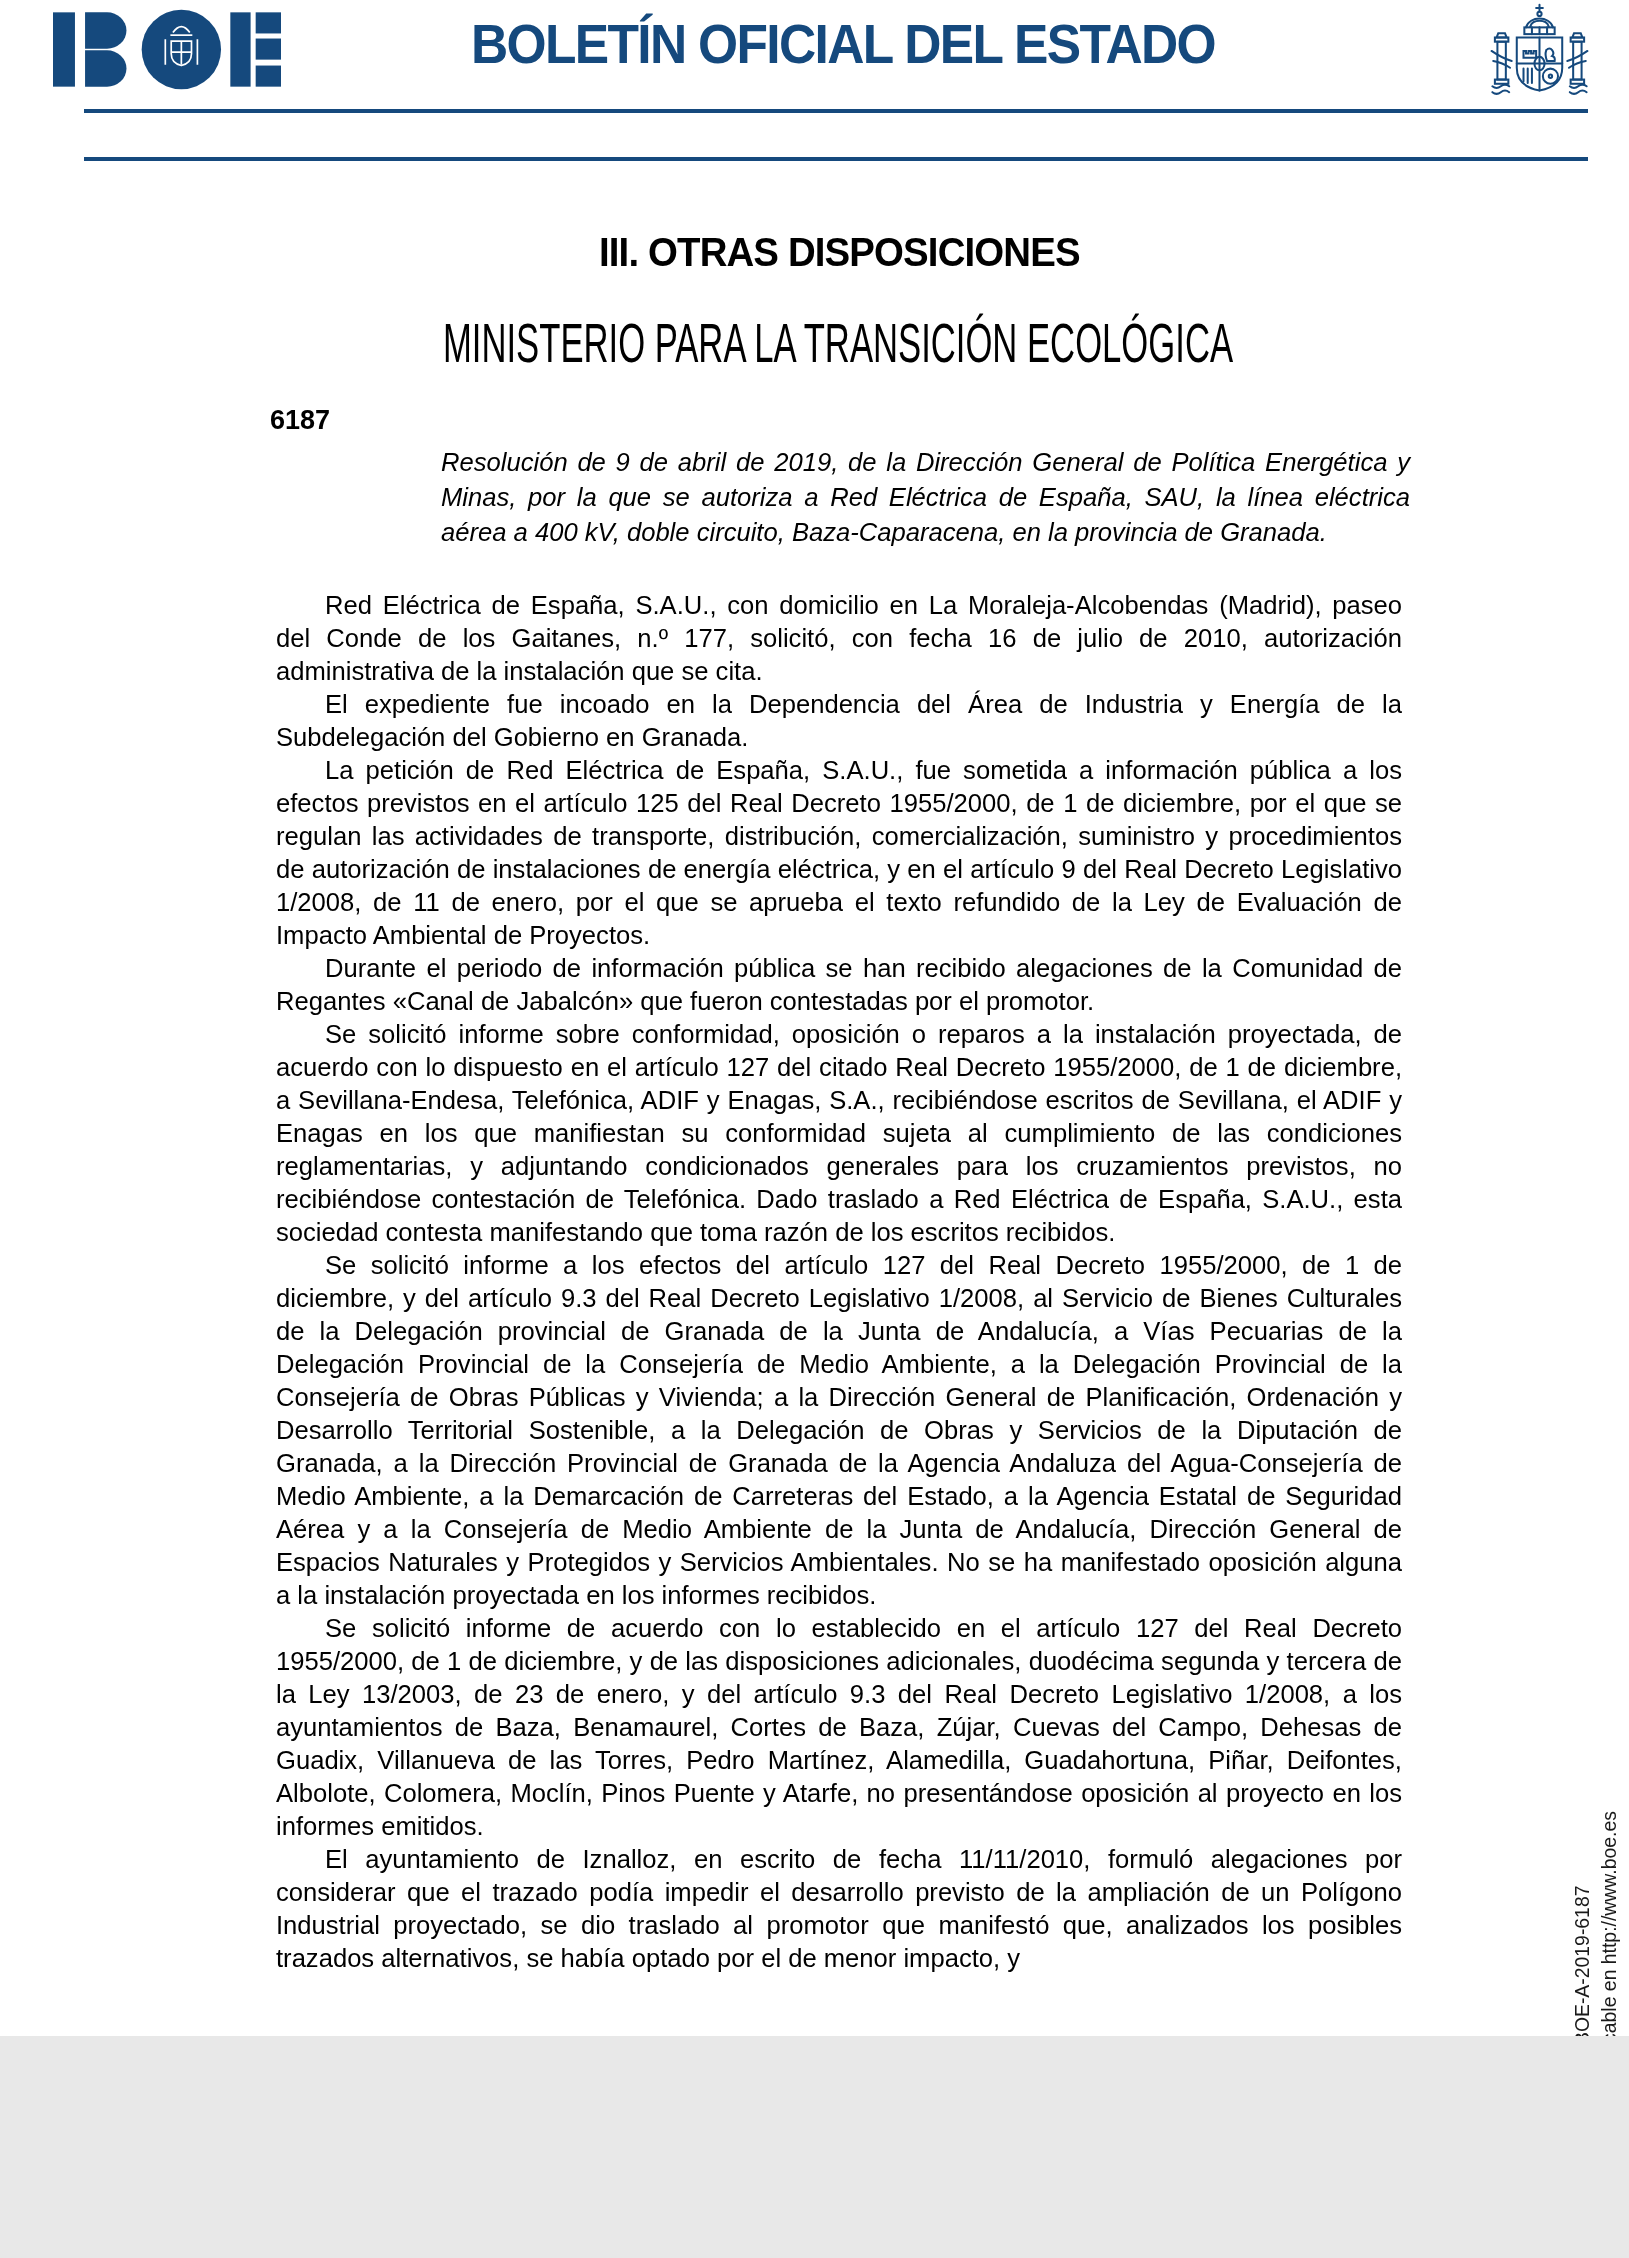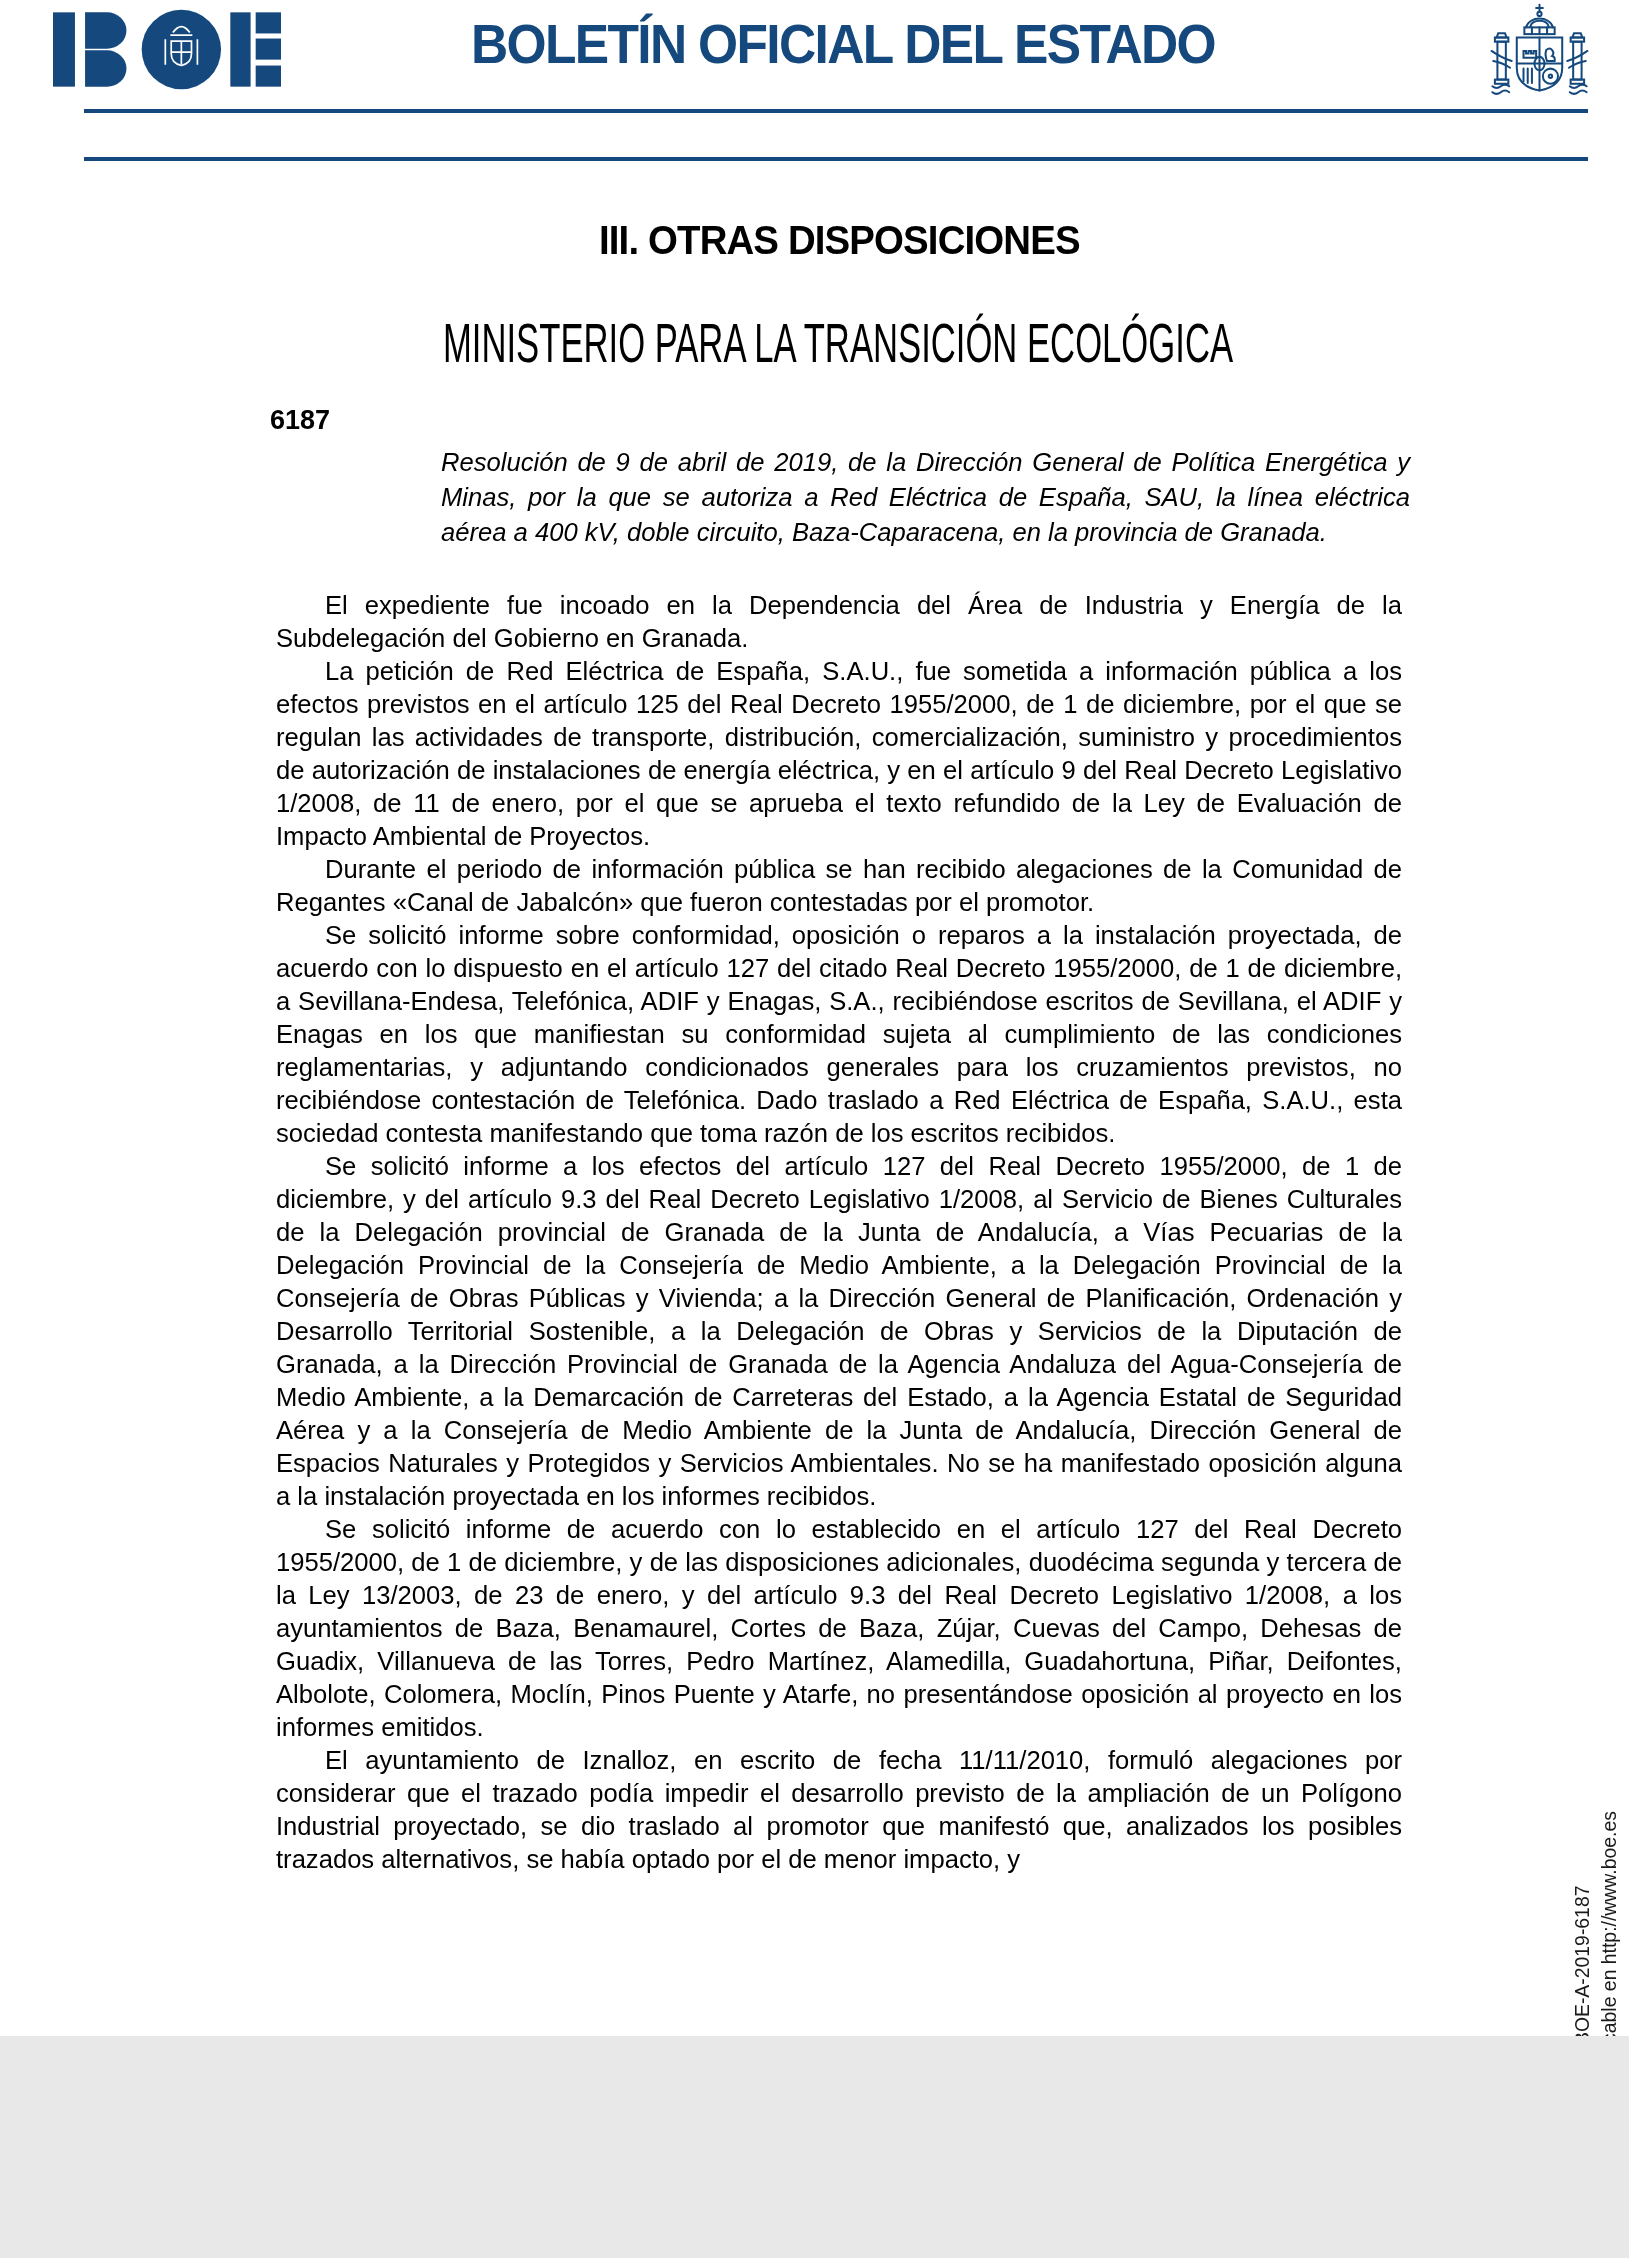--- a/index.html
+++ b/index.html
@@ -26,21 +26,21 @@
   .rule{position:absolute;left:84px;width:1504px;height:3.5px;background:#15497D;}
   .rule-top{top:109px;}
   .rule-bottom{top:157px;}
   .meta-row{position:absolute;left:84px;top:120px;width:1504px;height:35px;
     font-size:29px;font-weight:bold;color:#15497D;}
   .meta-issue{position:absolute;left:0;top:0;}
   .meta-date{position:absolute;left:757px;top:0;transform:translateX(-50%);white-space:nowrap;}
   .meta-right{position:absolute;right:4.4px;top:0;white-space:nowrap;}
   .meta-page{margin-left:34px;}
   
-  .h1wrap{position:absolute;left:276px;top:218px;width:1126px;text-align:center;}
+  .h1wrap{position:absolute;left:276px;top:230px;width:1126px;text-align:center;}
   .section-heading{
     display:inline-block;
     font-size:40px;font-weight:bold;color:#000;
     transform:scaleX(0.96);letter-spacing:-0.9px;white-space:nowrap;
   }
   .h2wrap{position:absolute;left:838px;top:311px;white-space:nowrap;}
   .ministry-heading{
     display:inline-block;
     transform:translateX(-50%) scaleX(0.63);
     font-size:55px;font-weight:normal;color:#000;letter-spacing:0px;
@@ -136,20 +136,21 @@
       <span class="section-heading">III. OTRAS DISPOSICIONES</span>
     </div>
     <div class="h2wrap">
       <span class="ministry-heading">MINISTERIO PARA LA TRANSICIÓN ECOLÓGICA</span>
     </div>
 
     <div class="entry-number">6187</div>
     <p class="entry-summary">Resolución de 9 de abril de 2019, de la Dirección General de Política Energética y Minas, por la que se autoriza a Red Eléctrica de España, SAU, la línea eléctrica aérea a 400 kV, doble circuito, Baza-Caparacena, en la provincia de Granada.</p>
 
     <div class="body-text">
+      <p>Red Eléctrica de España, S.A.U., con domicilio en La Moraleja-Alcobendas (Madrid), paseo del Conde de los Gaitanes, n.º 177, solicitó, con fecha 16 de julio de 2010, autorización administrativa de la instalación que se cita.</p>
       <p>El expediente fue incoado en la Dependencia del Área de Industria y Energía de la Subdelegación del Gobierno en Granada.</p>
       <p>La petición de Red Eléctrica de España, S.A.U., fue sometida a información pública a los efectos previstos en el artículo 125 del Real Decreto 1955/2000, de 1 de diciembre, por el que se regulan las actividades de transporte, distribución, comercialización, suministro y procedimientos de autorización de instalaciones de energía eléctrica, y en el artículo 9 del Real Decreto Legislativo 1/2008, de 11 de enero, por el que se aprueba el texto refundido de la Ley de Evaluación de Impacto Ambiental de Proyectos.</p>
       <p>Durante el periodo de información pública se han recibido alegaciones de la Comunidad de Regantes «Canal de Jabalcón» que fueron contestadas por el promotor.</p>
       <p>Se solicitó informe sobre conformidad, oposición o reparos a la instalación proyectada, de acuerdo con lo dispuesto en el artículo 127 del citado Real Decreto 1955/2000, de 1 de diciembre, a Sevillana-Endesa, Telefónica, ADIF y Enagas, S.A., recibiéndose escritos de Sevillana, el ADIF y Enagas en los que manifiestan su conformidad sujeta al cumplimiento de las condiciones reglamentarias, y adjuntando condicionados generales para los cruzamientos previstos, no recibiéndose contestación de Telefónica. Dado traslado a Red Eléctrica de España, S.A.U., esta sociedad contesta manifestando que toma razón de los escritos recibidos.</p>
       <p>Se solicitó informe a los efectos del artículo 127 del Real Decreto 1955/2000, de 1 de diciembre, y del artículo 9.3 del Real Decreto Legislativo 1/2008, al Servicio de Bienes Culturales de la Delegación provincial de Granada de la Junta de Andalucía, a Vías Pecuarias de la Delegación Provincial de la Consejería de Medio Ambiente, a la Delegación Provincial de la Consejería de Obras Públicas y Vivienda; a la Dirección General de Planificación, Ordenación y Desarrollo Territorial Sostenible, a la Delegación de Obras y Servicios de la Diputación de Granada, a la Dirección Provincial de Granada de la Agencia Andaluza del Agua-Consejería de Medio Ambiente, a la Demarcación de Carreteras del Estado, a la Agencia Estatal de Seguridad Aérea y a la Consejería de Medio Ambiente de la Junta de Andalucía, Dirección General de Espacios Naturales y Protegidos y Servicios Ambientales. No se ha manifestado oposición alguna a la instalación proyectada en los informes recibidos.</p>
       <p>Se solicitó informe de acuerdo con lo establecido en el artículo 127 del Real Decreto 1955/2000, de 1 de diciembre, y de las disposiciones adicionales, duodécima segunda y tercera de la Ley 13/2003, de 23 de enero, y del artículo 9.3 del Real Decreto Legislativo 1/2008, a los ayuntamientos de Baza, Benamaurel, Cortes de Baza, Zújar, Cuevas del Campo, Dehesas de Guadix, Villanueva de las Torres, Pedro Martínez, Alamedilla, Guadahortuna, Piñar, Deifontes, Albolote, Colomera, Moclín, Pinos Puente y Atarfe, no presentándose oposición al proyecto en los informes emitidos.</p>
       <p>El ayuntamiento de Iznalloz, en escrito de fecha 11/11/2010, formuló alegaciones por considerar que el trazado podía impedir el desarrollo previsto de la ampliación de un Polígono Industrial proyectado, se dio traslado al promotor que manifestó que, analizados los posibles trazados alternativos, se había optado por el de menor impacto, y</p>
     </div>
   </main>
 

